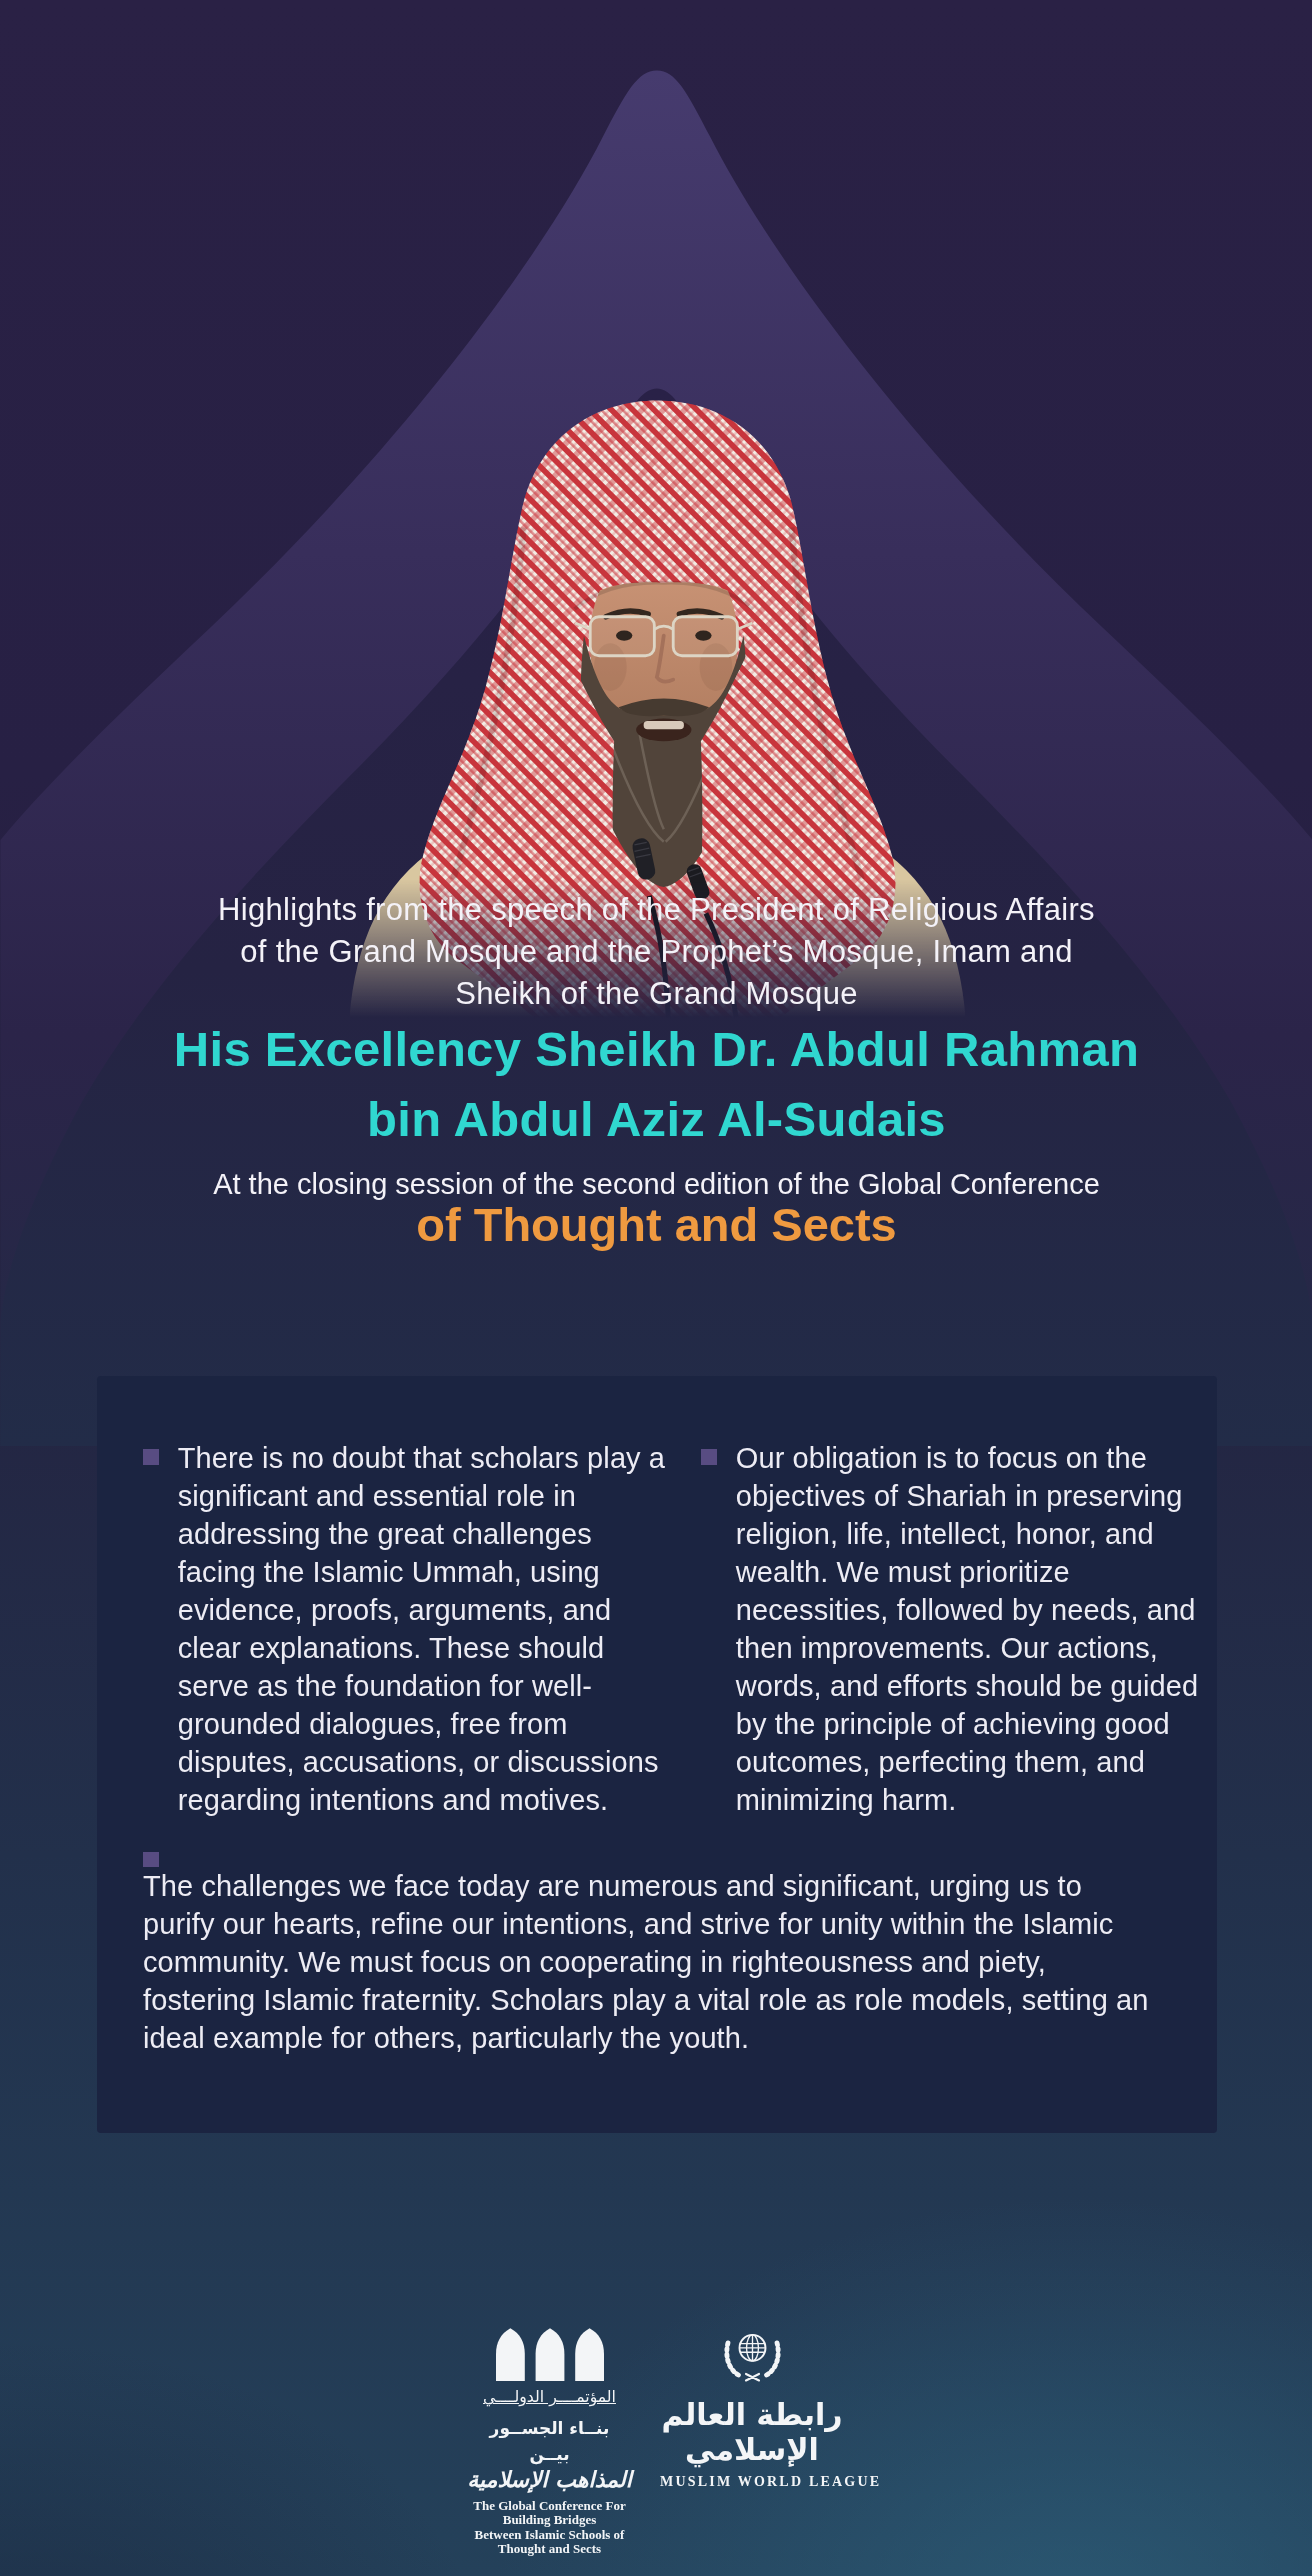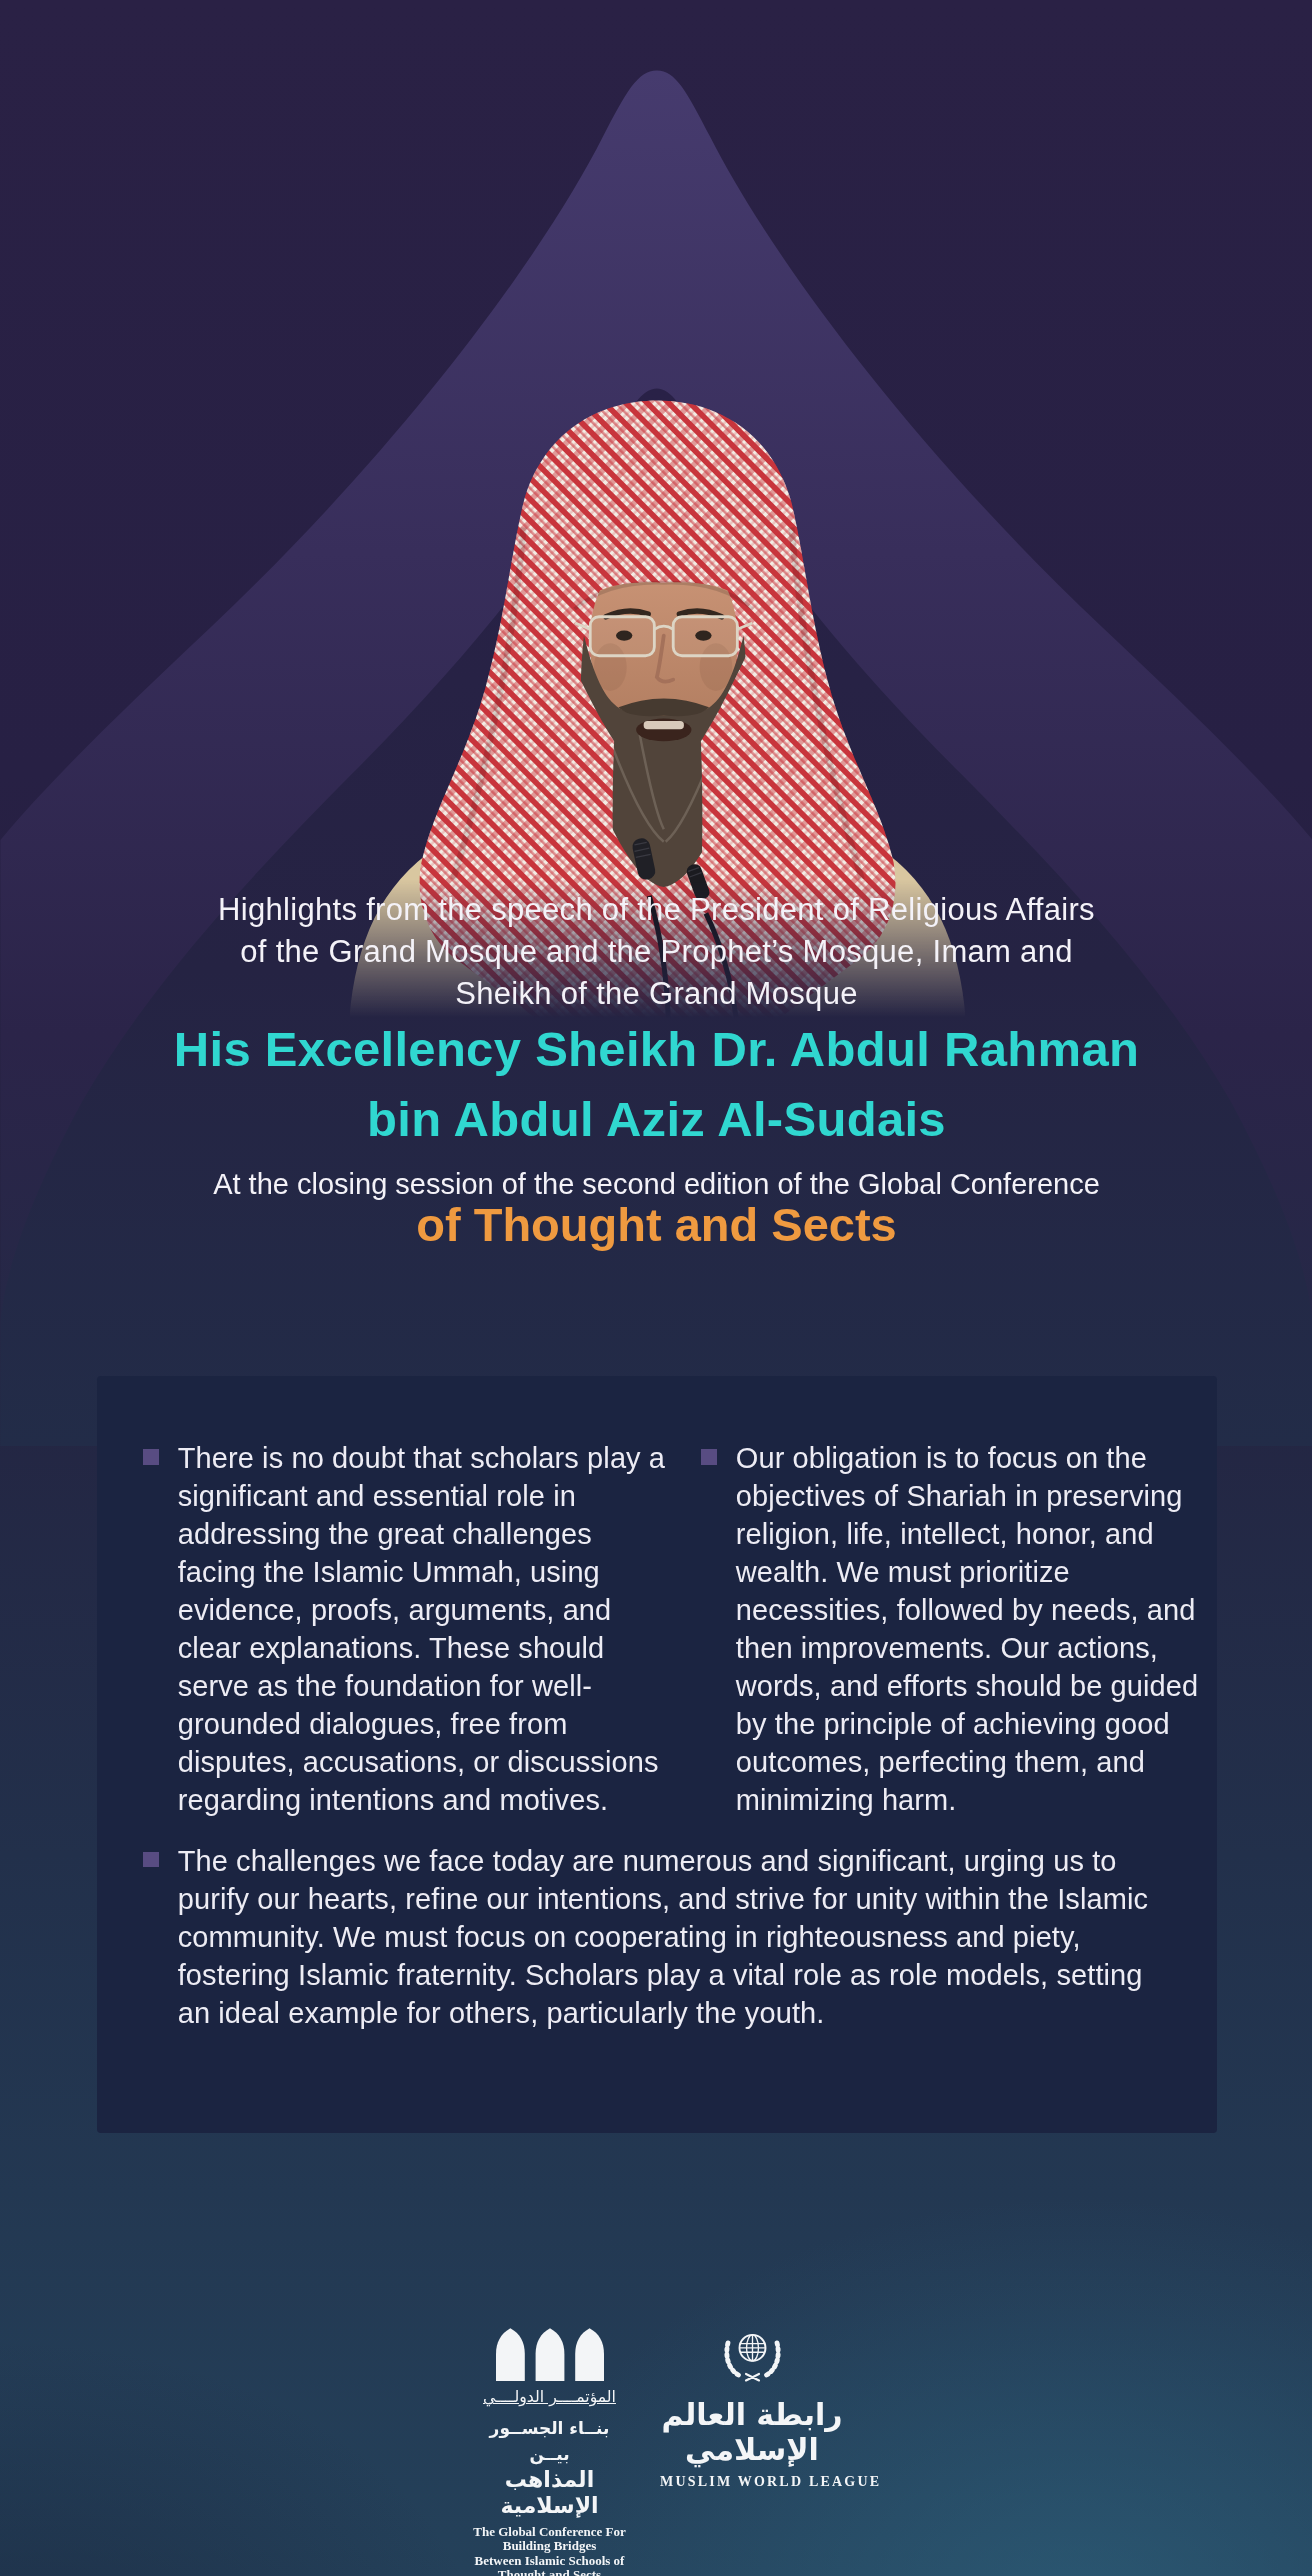--- a/index.html
+++ b/index.html
@@ -23,31 +23,31 @@
   .quote-card{position:absolute;left:97px;top:1376px;width:1120px;height:757px;
     background:#1b2441;border-radius:3.8px;box-sizing:border-box;padding:63px 44px 0 46px;}
   .quote-row{display:flex;}
   .quote-item{display:flex;align-items:flex-start;}
   .bullet{flex:0 0 auto;width:15.7px;height:15.7px;margin:10px 19px 0 0;background:#584c82;}
   .quote-text{color:#edecf4;font-size:29px;line-height:38px;letter-spacing:0.1px;}
   .qi-1{width:538px;}
   .qi-1 .quote-text{width:497px;}
   .qi-2{width:536px;margin-left:26.4px;}
   .qi-2 .quote-text{width:484px;}
-  .qi-3{margin-top:22.6px;}
+  .qi-3{margin-top:22.6px;flex-direction:column;}
   .qi-3 .quote-text{width:1006px;}
 
   .footer-logo{position:absolute;color:#f3f5f7;text-align:center;}
   .conf-logo{left:467px;top:2327px;width:165px;}
   .mwl-logo{left:660px;top:2323px;width:184px;}
   .conf-arches{display:block;margin:0 auto;}
   .ar{font-family:"DejaVu Sans",sans-serif;direction:rtl;}
   .conf-ar1{font-size:15.7px;line-height:19px;margin-top:6.3px;letter-spacing:0.6px;text-decoration:underline;}
   .conf-ar2{font-size:17px;line-height:26px;font-weight:700;margin-top:9px;}
-  .conf-ar3{font-size:22px;line-height:26px;font-weight:700;}
+  .conf-ar3{font-size:22px;line-height:26px;font-weight:700;font-style:italic;}
   .conf-en{font-family:"Liberation Serif","DejaVu Serif",serif;font-weight:700;font-size:13px;line-height:14.5px;margin-top:5.7px;}
   .mwl-emblem{display:block;margin:0 auto;}
   .mwl-ar{font-size:30px;line-height:35px;font-weight:700;margin-top:8.8px;}
   .mwl-en{font-family:"Liberation Serif","DejaVu Serif",serif;font-weight:700;font-size:14px;letter-spacing:2.2px;margin-top:7.5px;white-space:nowrap;}
 </style>
 </head>
 <body>
 
 <div class="page">
   <div class="bg-teal-glow"></div>

